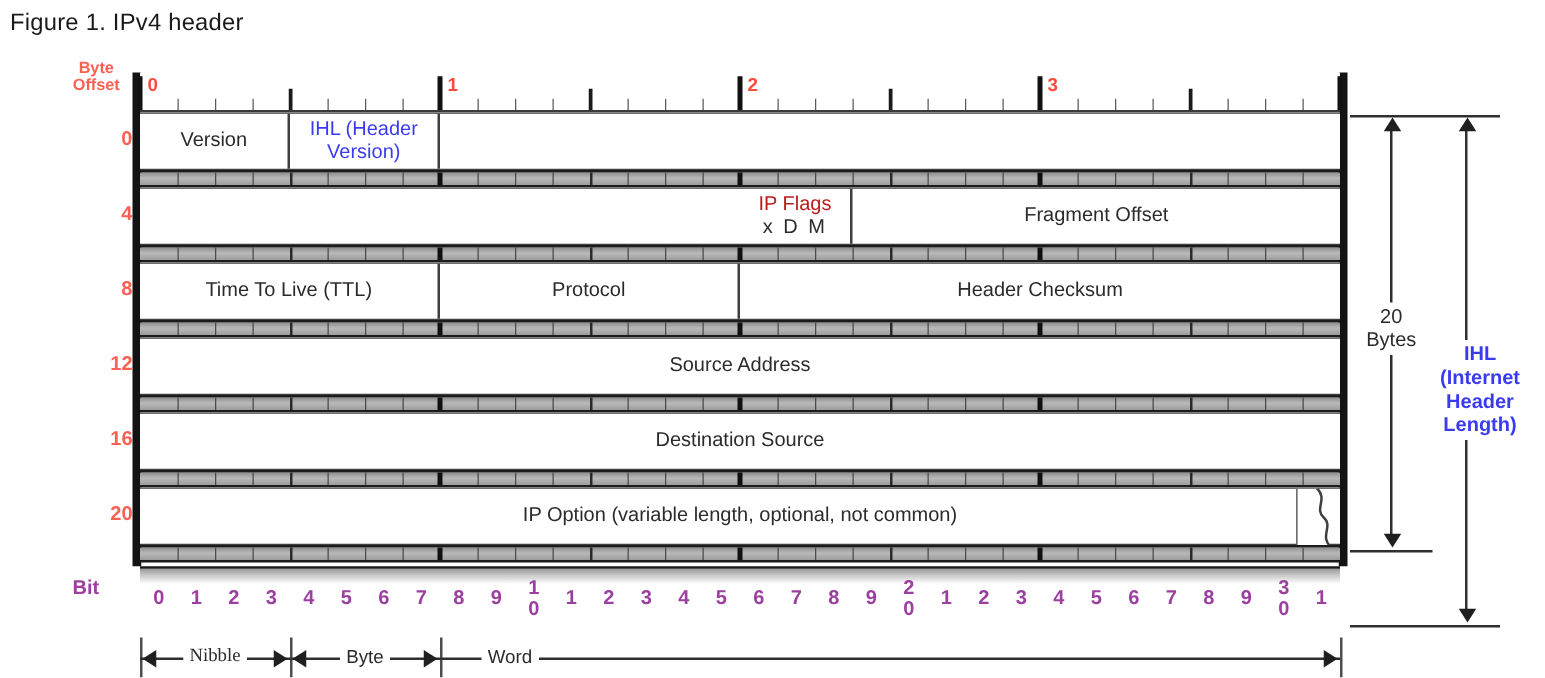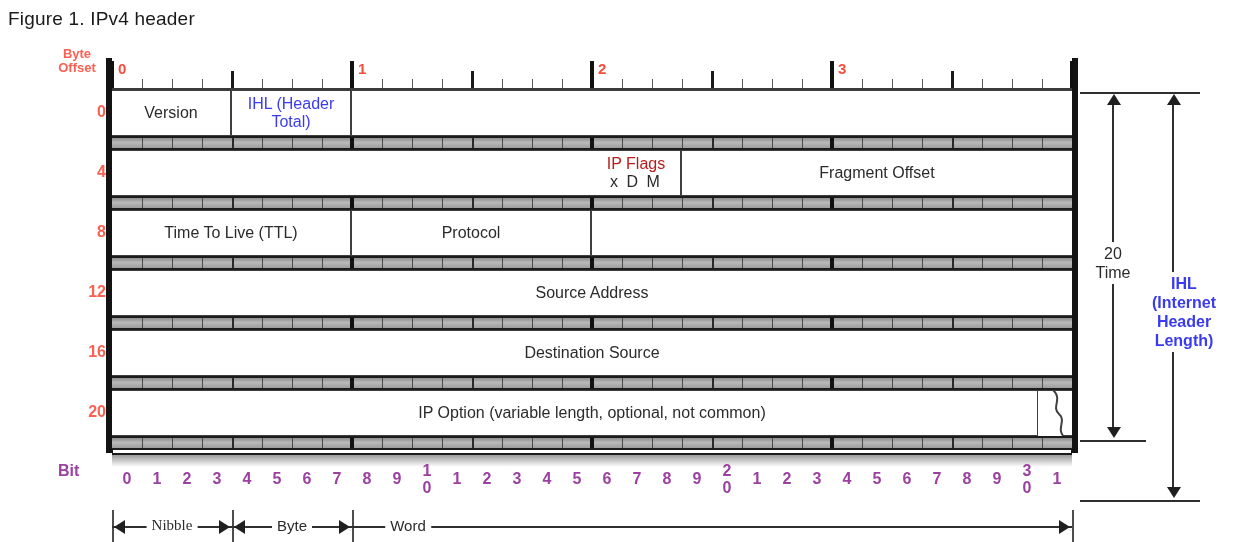--- a/index.html
+++ b/index.html
@@ -306,21 +306,21 @@
         <div class="ruler-num" style="left: 486px;">2</div>
         <div class="ruler-num" style="left: 726px;">3</div>
       </div>
 
     <div id="rows-layer">
         <div class="row" style="top: 32px; height: 46px;">
           <div class="cell" style="left: 0px; width: 120px;">
             <div>Version</div>
           </div>
           <div class="cell blue" style="left: 120px; width: 120px;">
-            <div>IHL (Header Total)</div>
+            <div>IHL (Header Version)</div>
           </div>
         </div>
         <div class="sep" style="top: 78px;">
           <div class="stick" style="left: 30px;"></div>
           <div class="stick" style="left: 60px;"></div>
           <div class="stick" style="left: 90px;"></div>
           <div class="stick nib" style="left: 120px;"></div>
           <div class="stick" style="left: 150px;"></div>
           <div class="stick" style="left: 180px;"></div>
           <div class="stick" style="left: 210px;"></div>
@@ -391,20 +391,23 @@
           <div class="stick" style="left: 900px;"></div>
           <div class="stick" style="left: 930px;"></div>
         </div>
         <div class="row" style="top: 152px; height: 46px;">
           <div class="cell" style="left: 240px; width: 240px;">
             <div>Protocol</div>
           </div>
           <div class="cell" style="left: 0px; width: 240px;">
             <div>Time To Live (TTL)</div>
           </div>
+          <div class="cell last" style="left: 480px; width: 480px;">
+            <div>Header Checksum</div>
+          </div>
         </div>
         <div class="sep" style="top: 198px;">
           <div class="stick" style="left: 30px;"></div>
           <div class="stick" style="left: 60px;"></div>
           <div class="stick" style="left: 90px;"></div>
           <div class="stick nib" style="left: 120px;"></div>
           <div class="stick" style="left: 150px;"></div>
           <div class="stick" style="left: 180px;"></div>
           <div class="stick" style="left: 210px;"></div>
           <div class="stick byte" style="left: 238px;"></div>
@@ -617,21 +620,21 @@
 
   <div id="right-annot">
       <div class="rcap" style="top: 34px; left: 0px; width: 120px;"></div>
       <div class="rcap" style="top: 382px; left: 0px; width: 66px;"></div>
       <div class="rcap" style="top: 442px; left: 0px; width: 120px;"></div>
       <div class="rline" style="left: 32px; top: 42px; height: 332px;"></div>
       <div class="varrow up" style="left: 33px; top: 36px;"></div>
       <div class="varrow down" style="left: 33px; top: 369px;"></div>
       <div class="rlabel" style="left: 2px; width: 62px; top: 184px;">
         <div>20</div>
-        <div>Time</div>
+        <div>Bytes</div>
       </div>
       <div class="rline" style="left: 92px; top: 42px; height: 392px;"></div>
       <div class="varrow up" style="left: 93px; top: 36px;"></div>
       <div class="varrow down" style="left: 93px; top: 429px;"></div>
       <div class="rlabel blue" style="left: 58px; width: 92px; top: 214px;">
         <div>IHL</div>
         <div>(Internet</div>
         <div>Header</div>
         <div>Length)</div>
       </div>

